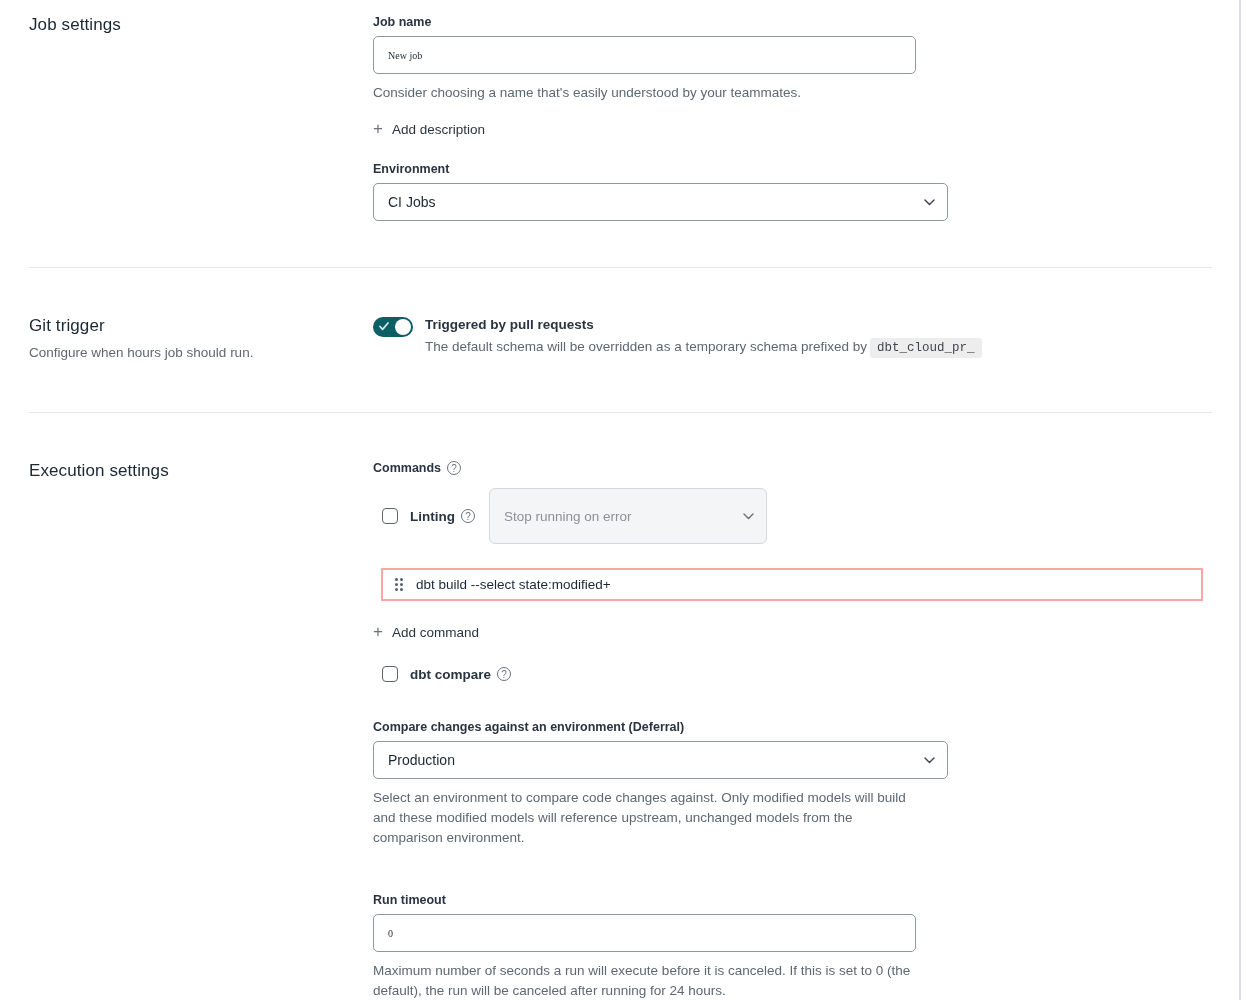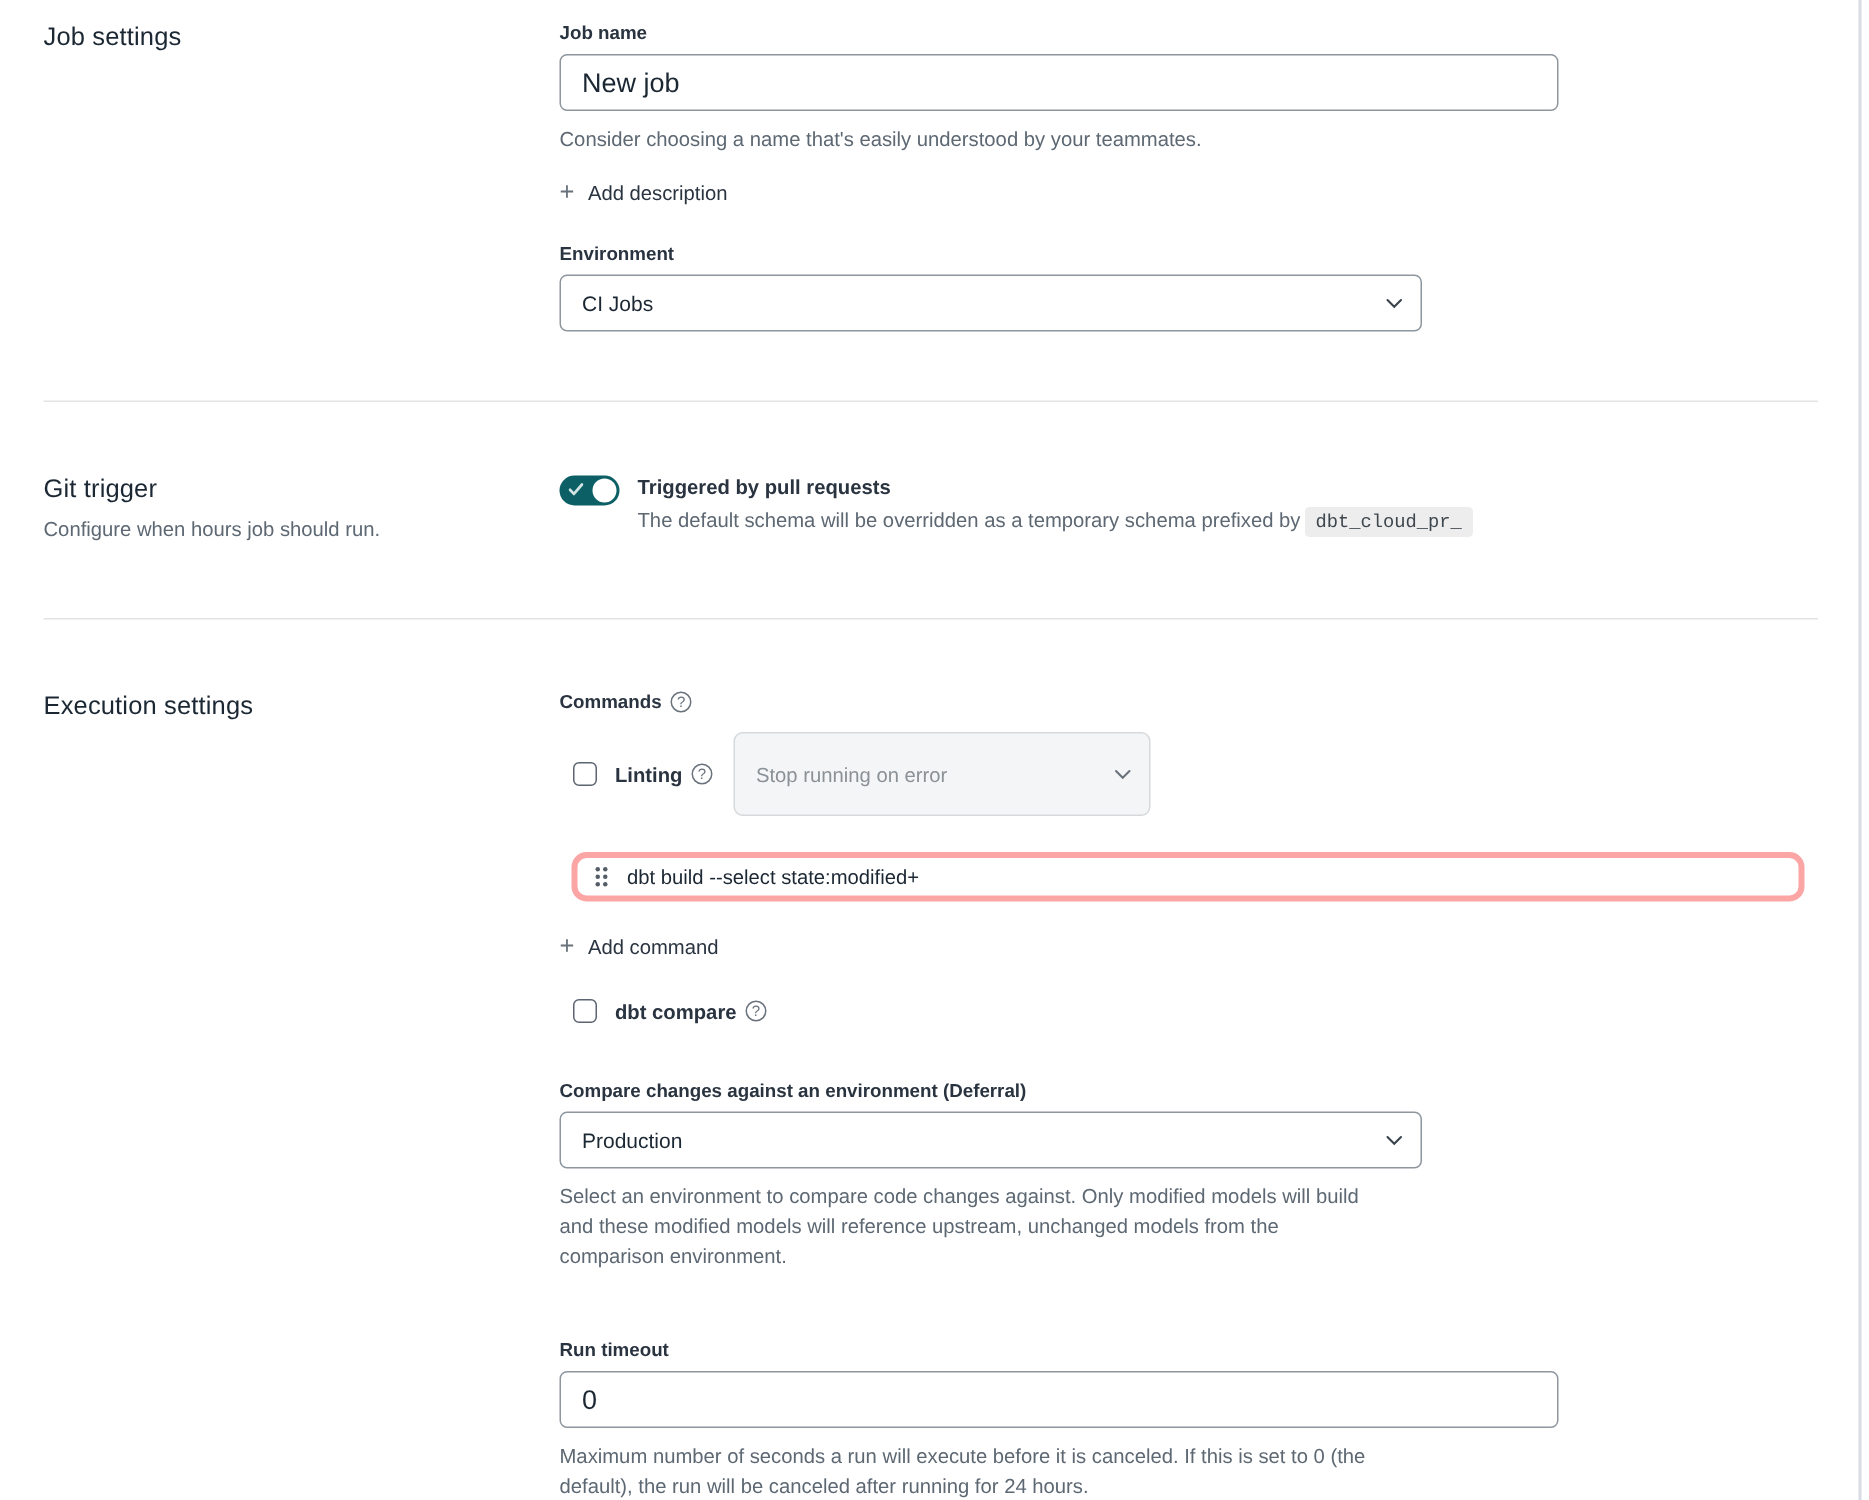--- a/index.html
+++ b/index.html
@@ -40,27 +40,27 @@
 
   .field-label {
     display: block;
     font-size: 12.5px;
     font-weight: 700;
     color: #2a3440;
     margin-bottom: 7px;
   }
 
   .text-input {
-    width: 666px; height: 38px;
+    width: 543px; height: 38px;
     border: 1px solid #8e969e;
     border-radius: 5px;
     padding: 0 14px;
-    font-size: 18px;
-    color: #1b2733;
-    font-family: Liberation Sans, sans-serif;
+    font-size: 10px;
+    color: #1b2733;
+    font-family: Liberation Serif, serif;
     background: #fff;
     outline: none;
   }
 
   .help-text {
     font-size: 13.5px;
     color: #5d6873;
     line-height: 20px;
   }
 
@@ -193,22 +193,22 @@
     align-items: center;
     justify-content: space-between;
     font-size: 13.5px;
     color: #8a9197;
   }
 
   .command-row {
     margin-left: 8px;
     margin-top: 24px;
     width: 822px; height: 33px;
-    border: 4px solid #fca5a5;
-    border-radius: 10px;
+    border: 2px solid #fca5a5;
+    border-radius: 0;
     background: #fff;
     display: flex;
     align-items: center;
     padding: 0 12px;
   }
   .drag-handle {
     display: grid;
     grid-template-columns: repeat(2, 3px);
     grid-template-rows: repeat(3, 3px);
     gap: 2px;

